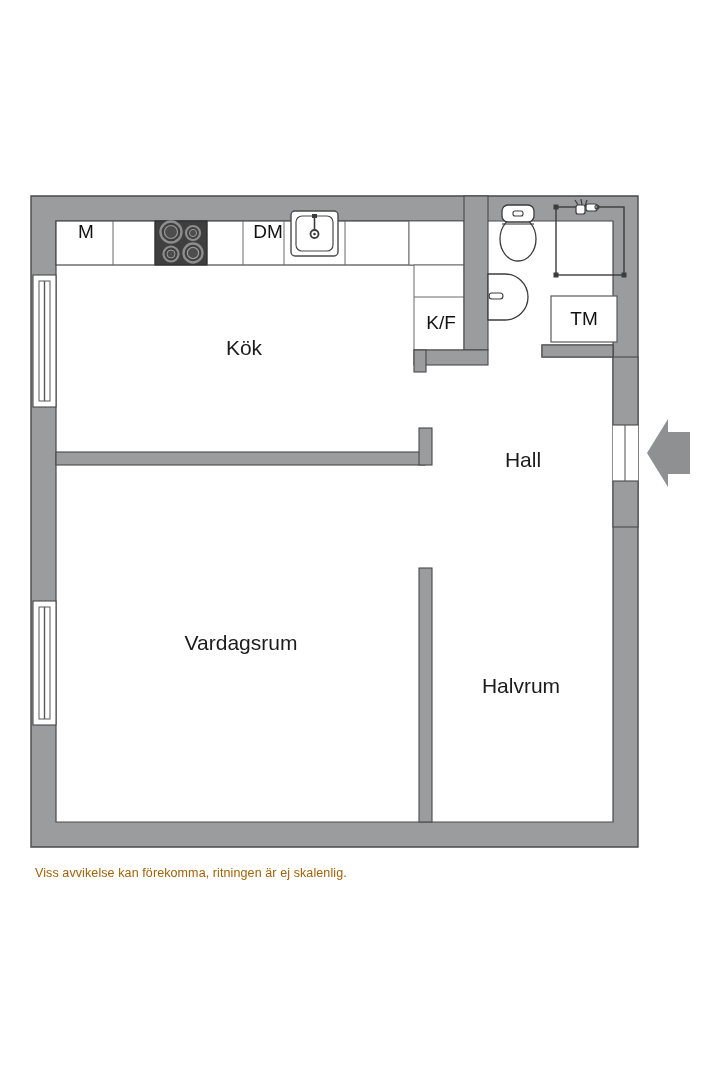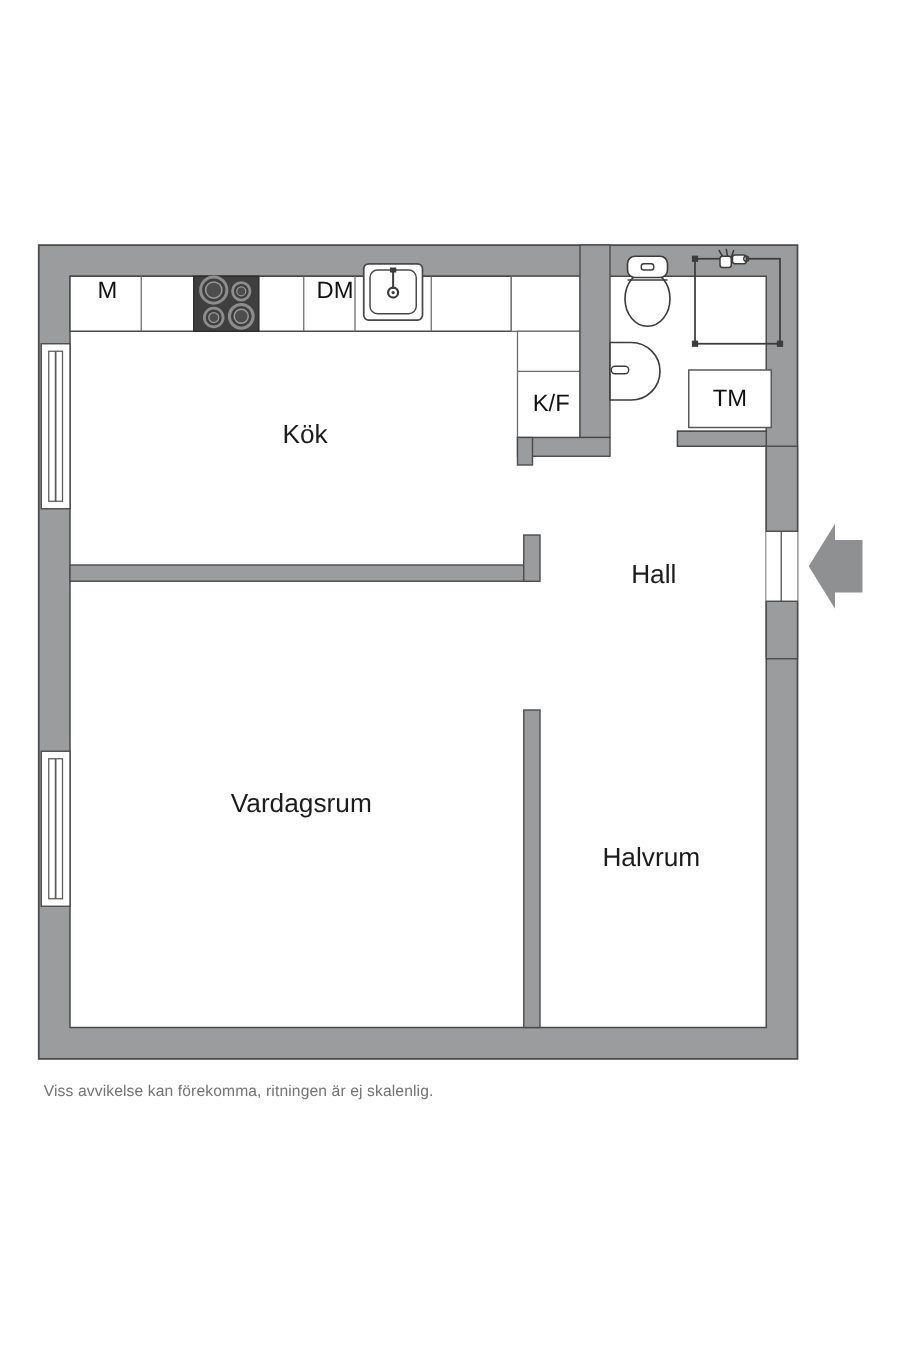--- a/index.html
+++ b/index.html
@@ -39,21 +39,21 @@
     fill: #111111;
     text-anchor: middle;
     dominant-baseline: middle;
   }
   .disclaimer-text {
     position: absolute;
     left: 35px;
     top: 866px;
     font-family: "Liberation Sans", sans-serif;
     font-size: 12.5px;
-    color: #737373;
+    color: #a16207;
     letter-spacing: 0.1px;
     white-space: nowrap;
   }
 </style>
 </head>
 <body>
 
 <div id="plan-root">
 
   <svg id="floorplan-svg" width="720" height="1080" viewBox="0 0 720 1080">

